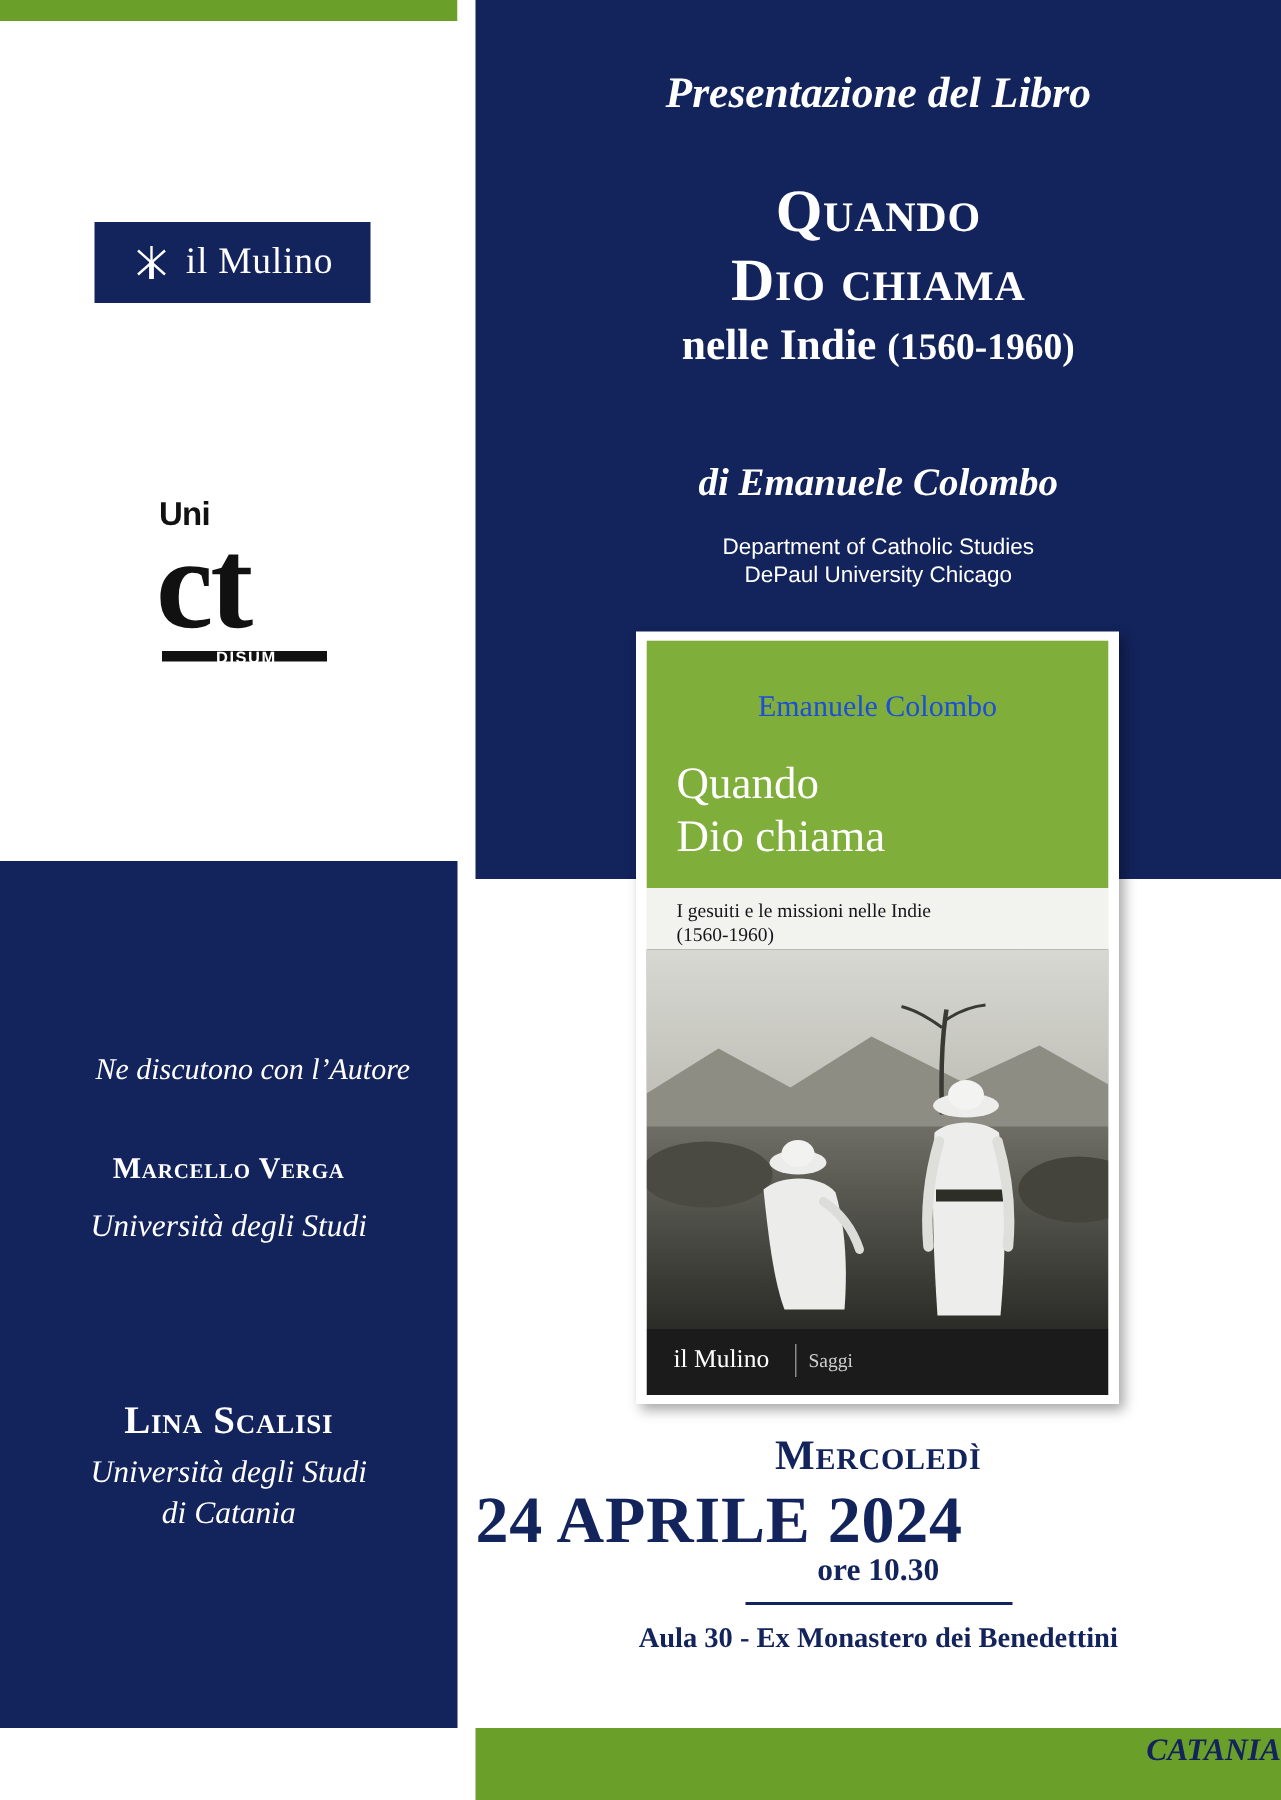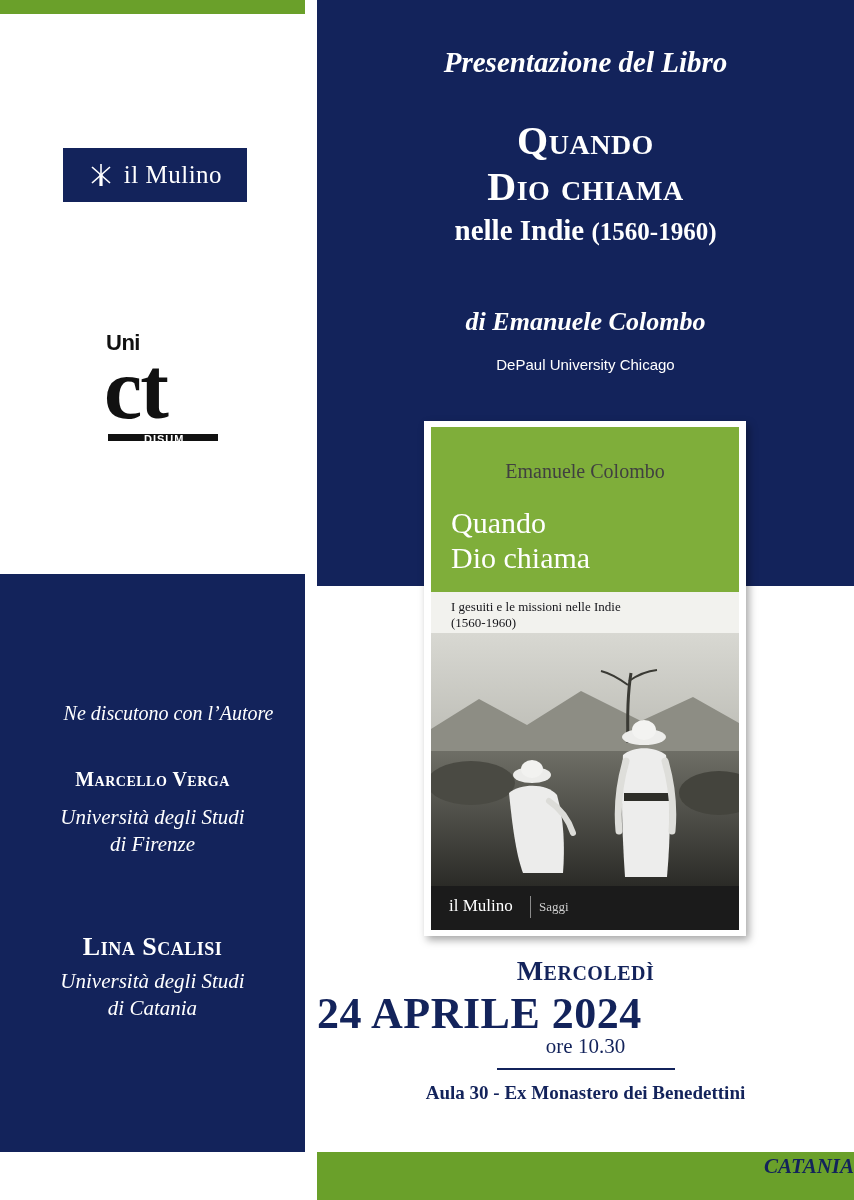--- a/index.html
+++ b/index.html
@@ -246,21 +246,21 @@
     left: 0; top: 0;
     width: 308px;
     height: 165px;
     background: #7fae3a;
   }
   .book-author {
     position: absolute;
     left: 0; top: 33px;
     width: 308px;
     text-align: center;
-    color: #404040;
+    color: #1d4ed8;
     font-family: "Liberation Serif", serif;
     font-size: 20px;
   }
   .book-title {
     position: absolute;
     left: 20px; top: 78px;
     width: 288px;
     color: #ffffff;
     font-family: "Liberation Serif", serif;
     font-size: 30px;
@@ -334,21 +334,21 @@
     font-size: 44px;
     letter-spacing: 0.5px;
   }
   .date-time {
     position: absolute;
     left: 317px; top: 1034px;
     width: 537px;
     text-align: center;
     color: #13235b;
     font-family: "Liberation Serif", serif;
-    font-weight: 400;
+    font-weight: 700;
     font-size: 21px;
   }
   .date-rule {
     position: absolute;
     left: 497px; top: 1068px;
     width: 178px;
     height: 2px;
     background: #13235b;
   }
   .venue {
@@ -477,20 +477,21 @@
   <div class="title-sub">
     <div>
       <span>nelle Indie</span>
       <span class="years">(1560-1960)</span>
     </div>
   </div>
 
   <div class="author">di Emanuele Colombo</div>
 
   <div class="affiliation">
+    <div>Department of Catholic Studies</div>
     <div>DePaul University Chicago</div>
   </div>
 
   <div class="book">
     <div class="book-inner">
       <div class="book-green"></div>
       <div class="book-author">Emanuele Colombo</div>
       <div class="book-title">
         <div>Quando</div>
         <div>Dio chiama</div>
@@ -543,21 +544,20 @@
         <span class="book-footer-saggi">Saggi</span>
       </div>
     </div>
   </div>
 
   <div class="disc-head">Ne discutono con l’Autore</div>
 
   <div class="disc1-name sc">Marcello Verga</div>
   <div class="disc1-aff">
     <div>Università degli Studi</div>
-    <div>di Firenze</div>
   </div>
 
   <div class="disc2-name sc">Lina Scalisi</div>
   <div class="disc2-aff">
     <div>Università degli Studi</div>
     <div>di Catania</div>
   </div>
 
   <div class="date-weekday sc">Mercoledì</div>
   <div class="date-main">24 APRILE 2024</div>

